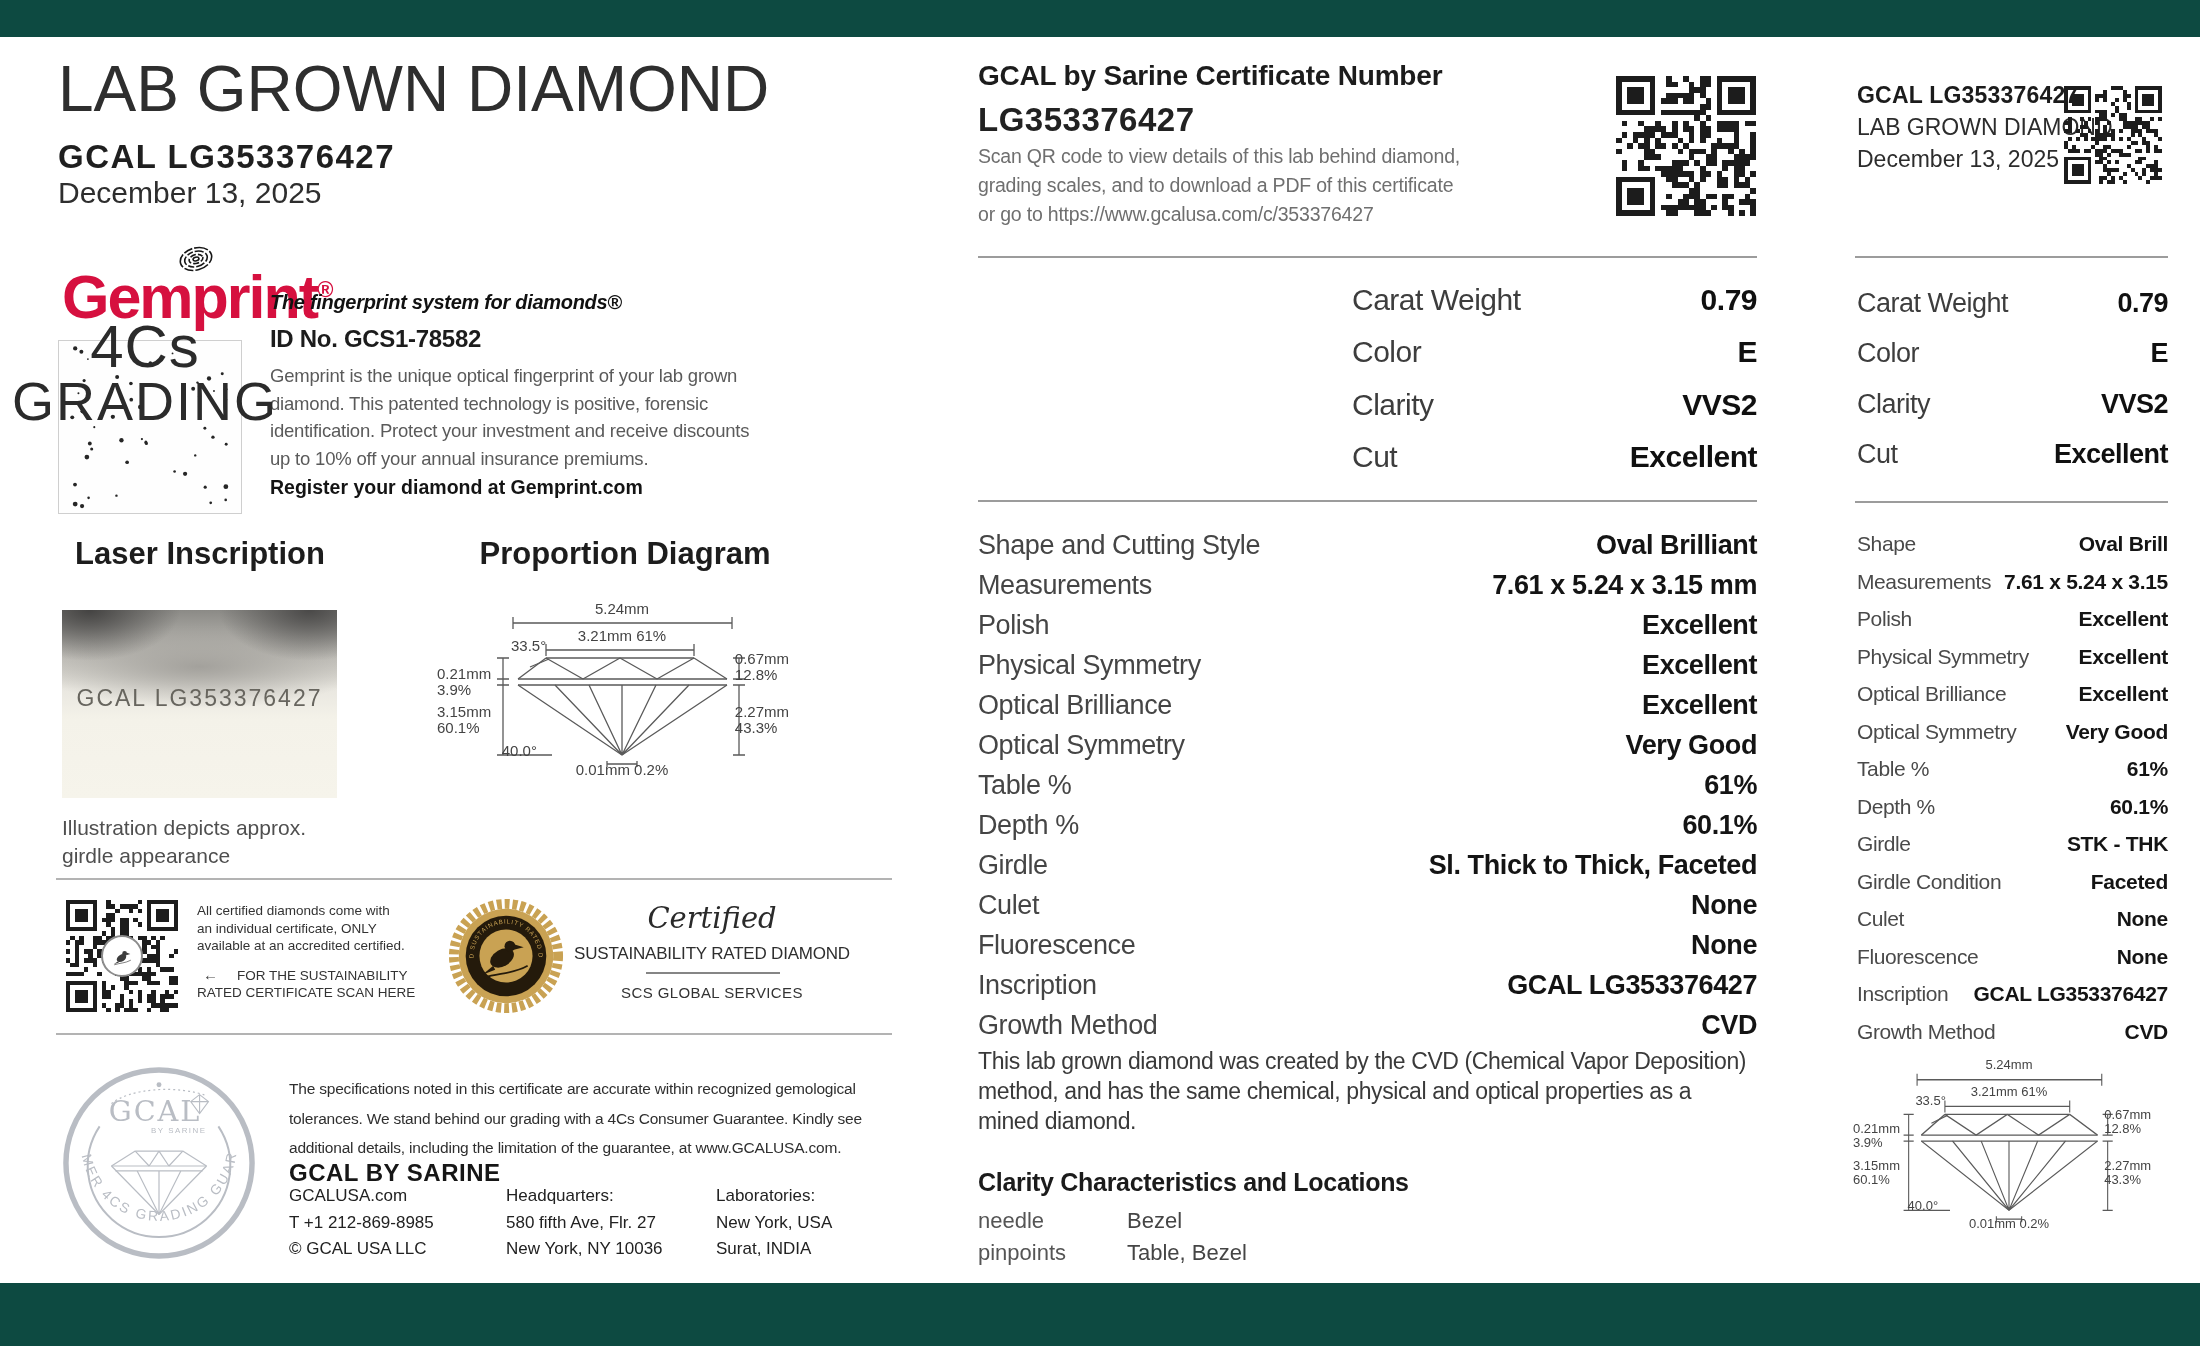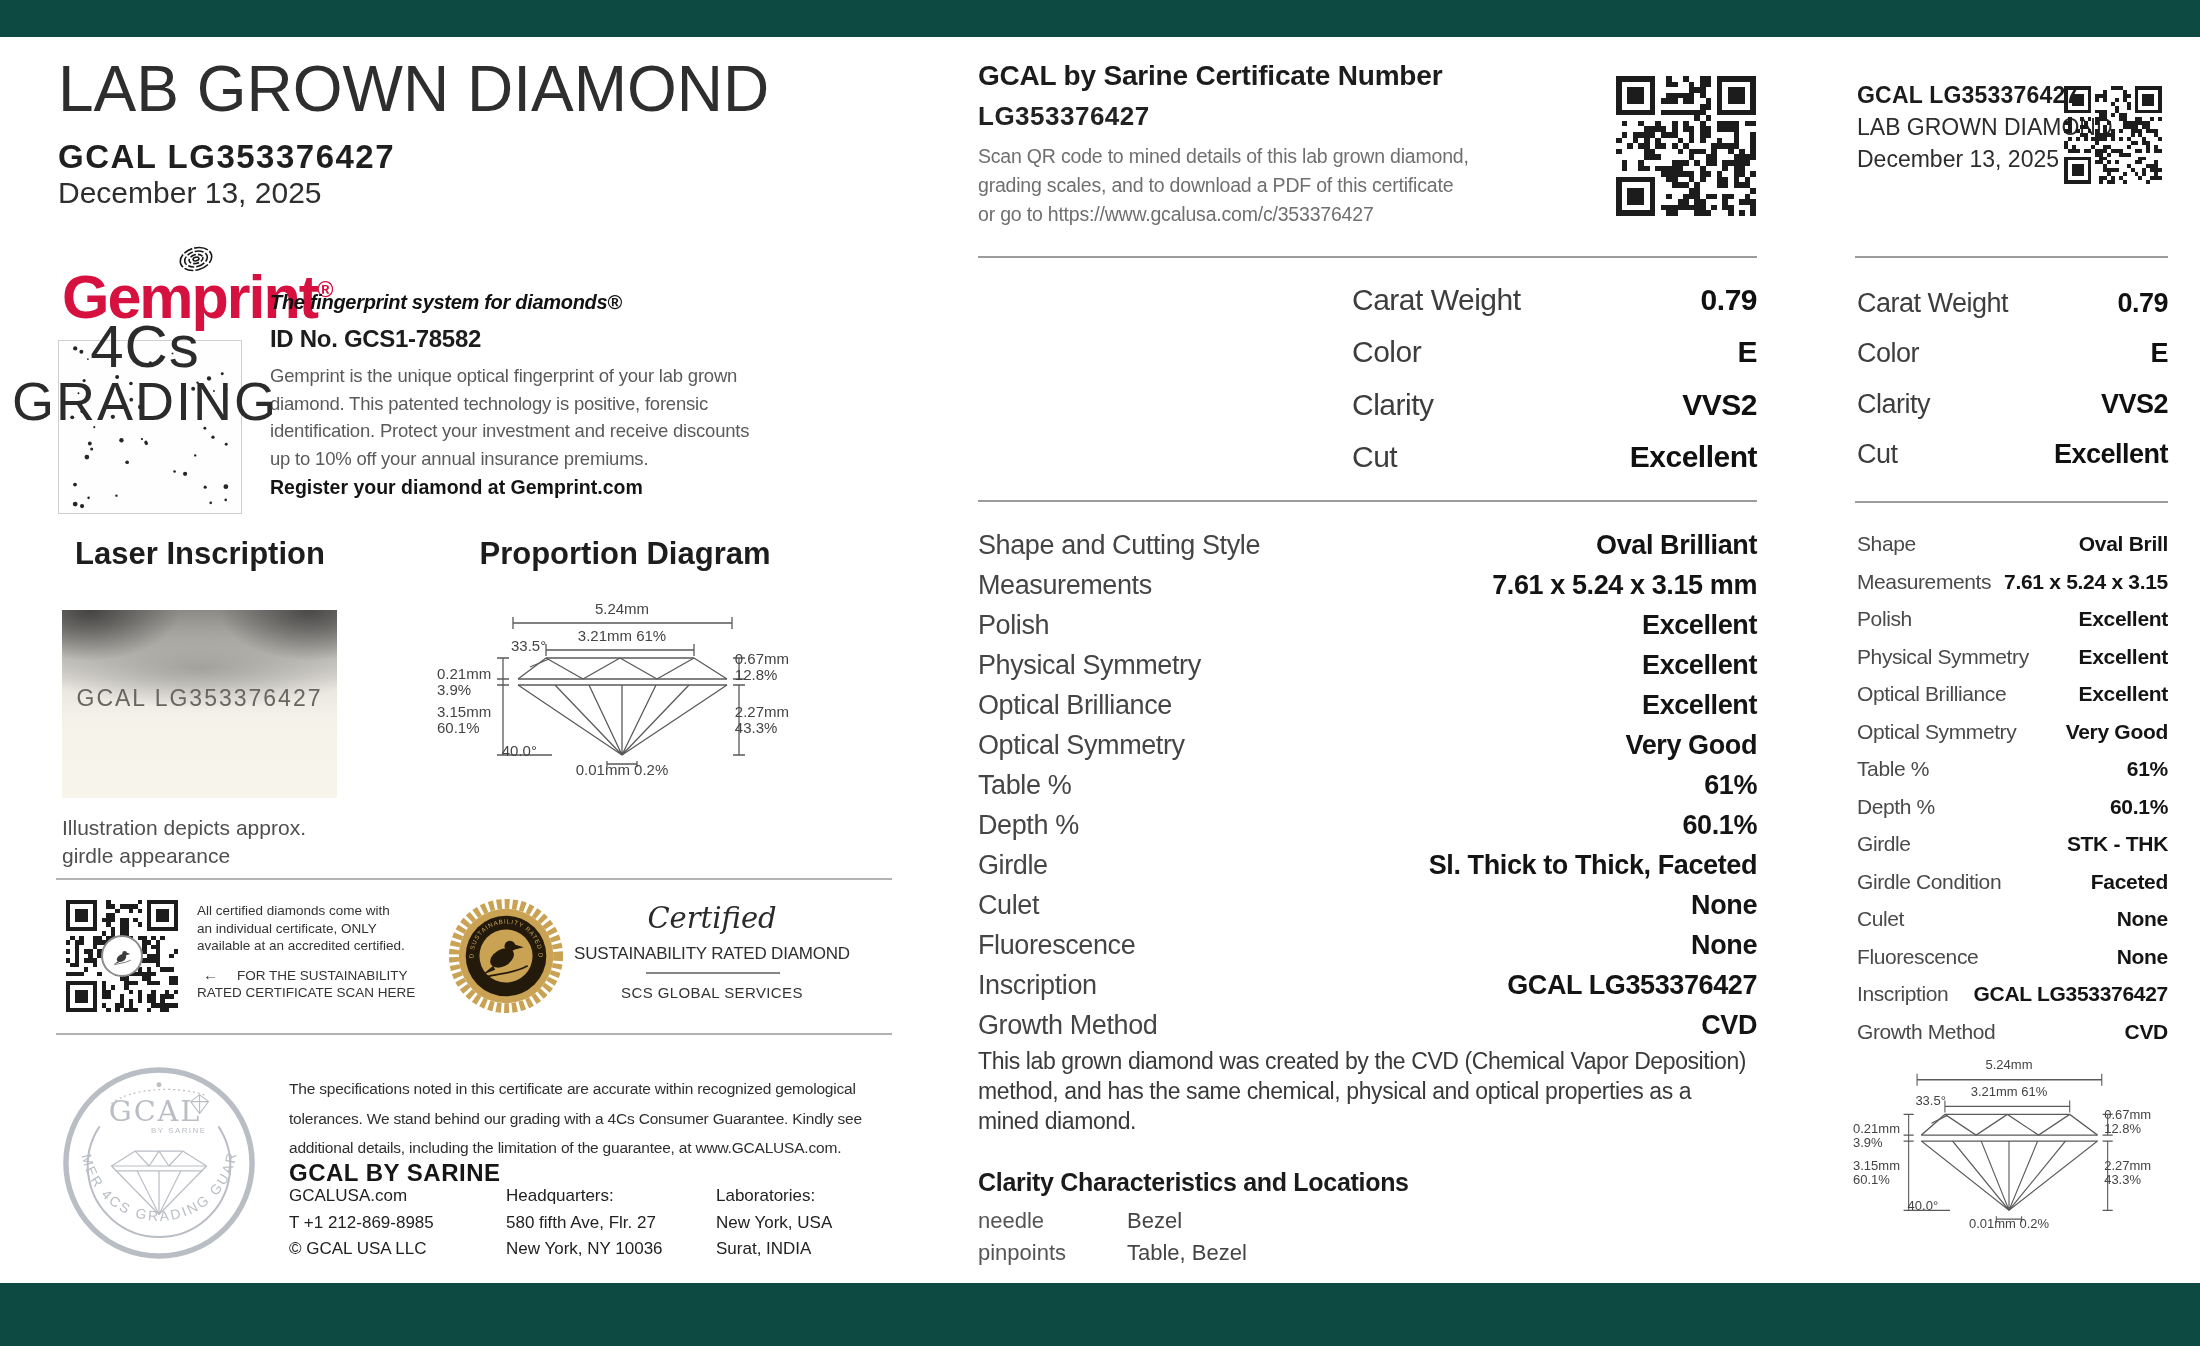--- a/index.html
+++ b/index.html
@@ -71,21 +71,21 @@
   .wm-stroke{stroke:var(--seal_gray,#b9bdc4);fill:none;}
   .wm-fill{fill:var(--seal_gray,#b9bdc4);}
 
   .guarantee{left:289px;top:1074px;font-size:15.5px;line-height:29.5px;letter-spacing:-0.2px;color:#2f2f2f;white-space:nowrap;}
   .company{left:289px;top:1146px;font-size:24px;font-weight:700;letter-spacing:0.5px;color:#161616;margin-top:13px;}
   .contact{top:1183px;font-size:17px;line-height:26.5px;color:#222;white-space:nowrap;}
   .contact.c1{left:289px;} .contact.c2{left:506px;} .contact.c3{left:716px;}
 
   
   .m-head{left:978px;top:60px;font-size:28px;font-weight:700;letter-spacing:-0.2px;color:#1c1c1c;white-space:nowrap;}
-  .m-num{left:978px;top:101px;font-size:26px;font-weight:700;letter-spacing:0.5px;color:#222;}
+  .m-num{left:978px;top:101px;font-size:33px;font-weight:700;letter-spacing:0.5px;color:#222;}
   .m-scan{left:978px;top:142px;font-size:19.5px;line-height:29px;letter-spacing:-0.2px;color:#6f6f6f;white-space:nowrap;}
 
   .fours{left:978px;top:0;width:290px;text-align:center;color:#2b2b2b;}
   .fours .l1{position:absolute;left:0;top:312px;width:290px;font-size:60px;font-weight:300;letter-spacing:1px;}
   .fours .l2{position:absolute;left:0;top:370px;width:290px;font-size:54px;font-weight:300;letter-spacing:2px;}
 
   .grow{position:absolute;left:1352px;width:405px;display:flex;justify-content:space-between;align-items:baseline;}
   .grow .gl{font-size:30px;letter-spacing:-0.5px;color:#3d3d3d;}
   .grow .gv{font-size:30px;font-weight:700;letter-spacing:-0.5px;color:#101010;}
 
@@ -557,21 +557,21 @@
   </div>
   <div class="abs contact c3">
     <div>Laboratories:</div>
     <div>New York, USA</div>
     <div>Surat, INDIA</div>
   </div>
 
   <div class="abs m-head">GCAL by Sarine Certificate Number</div>
   <div class="abs m-num">LG353376427</div>
   <div class="abs m-scan">
-    <div>Scan QR code to mined details of this lab grown diamond,</div>
+    <div>Scan QR code to view details of this lab behind diamond,</div>
     <div>grading scales, and to download a PDF of this certificate</div>
     <div>or go to https://www.gcalusa.com/c/353376427</div>
   </div>
   <div class="qr" style="left:1616px;top:76px;width:140px;height:140px;">
       <svg viewBox="0 0 25 25" shape-rendering="crispEdges">
         <rect x="9" y="0" width="1" height="1"></rect>
         <rect x="12" y="0" width="1" height="1"></rect>
         <rect x="15" y="0" width="1" height="1"></rect>
         <rect x="16" y="0" width="1" height="1"></rect>
         <rect x="9" y="1" width="1" height="1"></rect>

